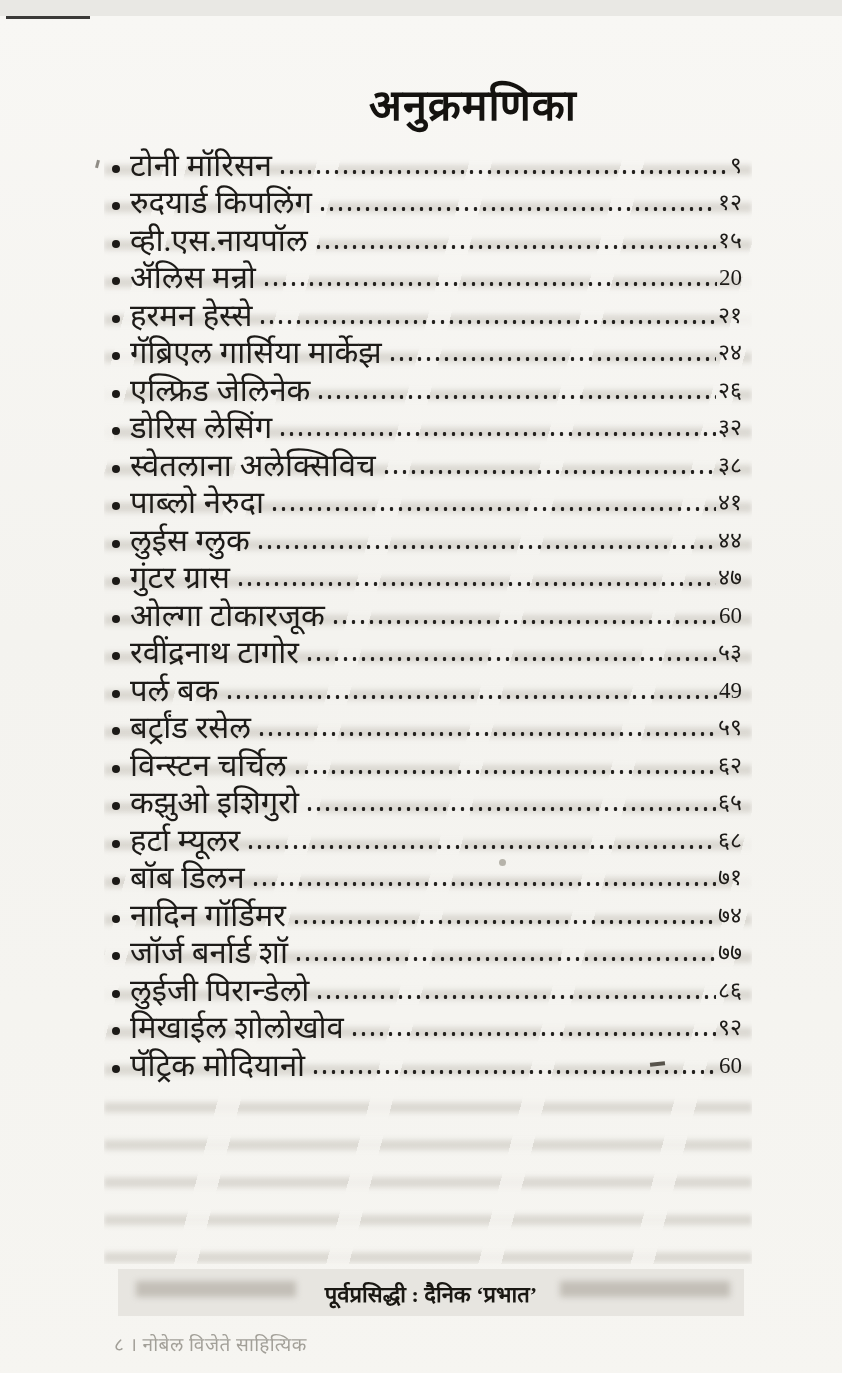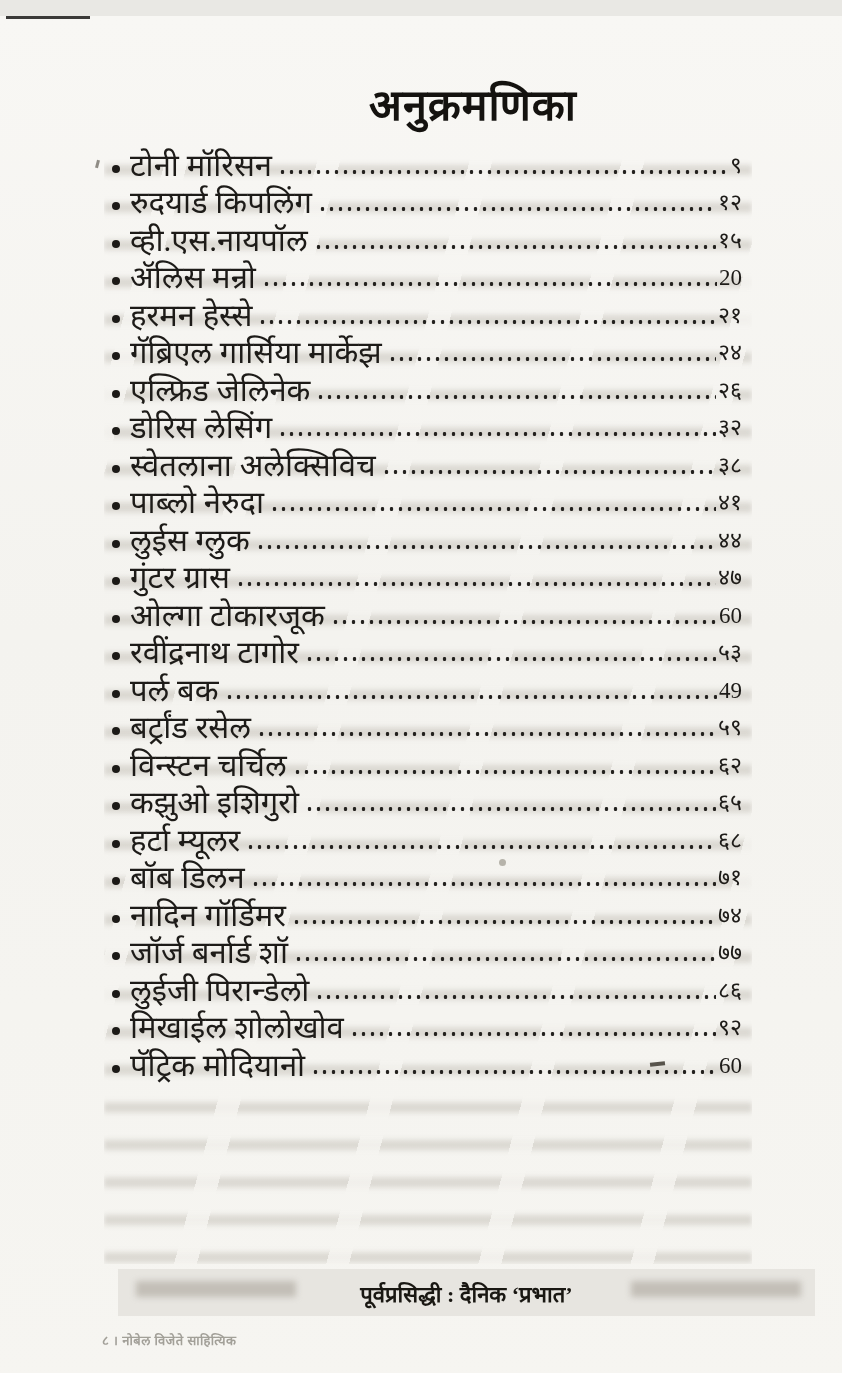--- a/index.html
+++ b/index.html
@@ -98,21 +98,21 @@
     font-size: 23px;
     line-height: 34px;
     flex: 0 0 auto;
     text-align: right;
   }
 
   .band {
     position: absolute;
     left: 118px;
     top: 1253px;
-    width: 697px;
+    width: 626px;
     height: 47px;
     background: #e7e5e0;
     display: flex;
     align-items: center;
     justify-content: center;
   }
   .band::before, .band::after {
     content: "";
     position: absolute;
     top: 12px;
@@ -125,24 +125,24 @@
   .band-text {
     font-size: 22px;
     font-weight: 700;
     color: #191712;
     position: relative;
     z-index: 2;
   }
 
   .page-footer {
     position: absolute;
-    left: 102px;
+    left: 114px;
     top: 1315px;
-    font-size: 13px;
-    font-weight: 700;
+    font-size: 19px;
+    font-weight: 400;
     color: #8e8b83;
     opacity: 0.8;
     filter: blur(0.6px);
     letter-spacing: 0.5px;
   }
 
   .artifact-dot {
     position: absolute;
     left: 499px; top: 843px;
     width: 7px; height: 7px;

